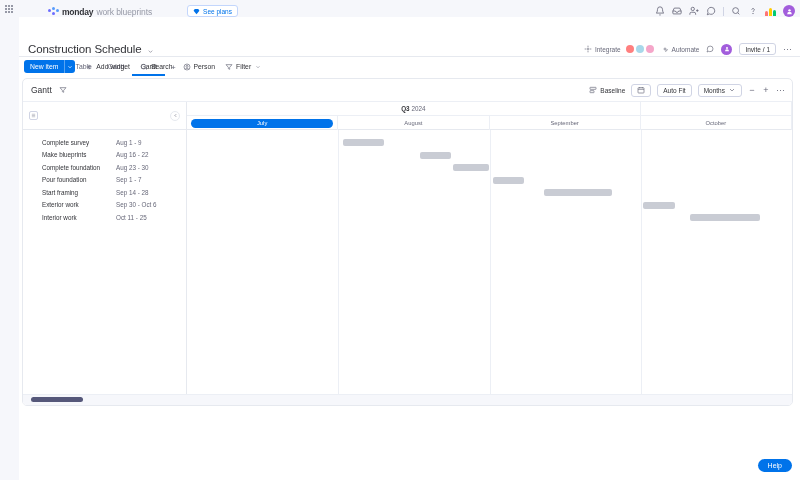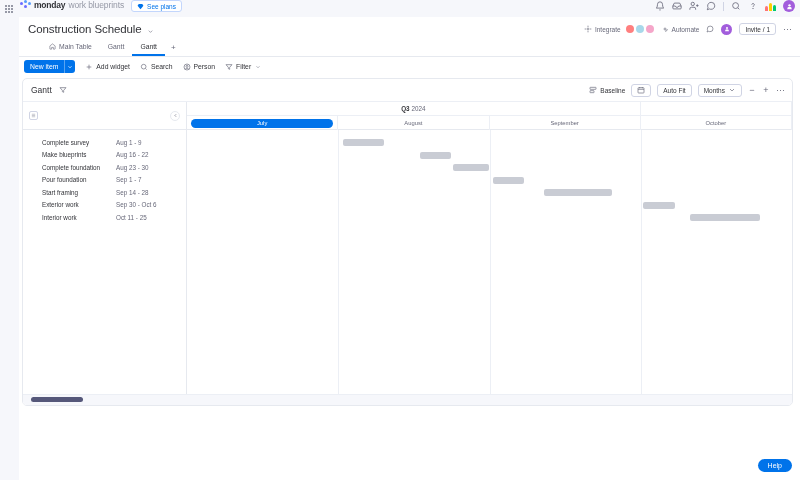--- a/index.html
+++ b/index.html
@@ -8,21 +8,21 @@
     background: #ffffff;
     font-family: "Liberation Sans", sans-serif;
     overflow: hidden;
   }
   body { position: relative; }
 
   
   .topbar {
     position: absolute; left: 0; top: 0; width: 800px; height: 17px;
     background: #f6f7fb;
-    display: flex; align-items: flex-start;
+    display: flex; align-items: flex-end; gap: 28px;
   }
   .waffle {
     width: 18px; height: 17px; display: flex; align-items: center; justify-content: center;
     color: #676879;
   }
   .waffle-grid { display: grid; grid-template-columns: repeat(3, 2px); gap: 1px; }
   .waffle-grid i { width: 2px; height: 2px; background: #9699a6; display: block; }
   .brand { display: flex; align-items: center; gap: 3px; margin-left: 2px; }
   .brand-dots { position: relative; width: 11px; height: 10px; }
   .brand-dots i { position: absolute; width: 3.2px; height: 3.2px; border-radius: 50%; }
@@ -62,21 +62,21 @@
   }
 
   
   .board {
     position: absolute; left: 19px; top: 17px; width: 781px; height: 463px;
     background: #ffffff;
   }
 
   
   .board-head { position: relative; height: 39px; }
-  .board-title-row { display: flex; align-items: flex-end; padding: 6px 0 0 9px; }
+  .board-title-row { display: flex; align-items: flex-end; padding: 6px 0 0 9px; margin-top: 20px; }
   .board-title { font-size: 11.5px; color: #323338; letter-spacing: -0.1px; }
   .title-caret { margin-left: 5px; color: #676879; }
   .title-caret svg { width: 7px; height: 7px; display: block; }
 
   .board-head-right {
     position: absolute; right: 8px; top: 6px; display: flex; align-items: center; gap: 7px;
   }
   .hr-item { display: flex; align-items: center; gap: 3px; }
   .hr-label { font-size: 6.5px; color: #676879; }
   .hr-icon { width: 8px; height: 8px; color: #676879; display: block; }

